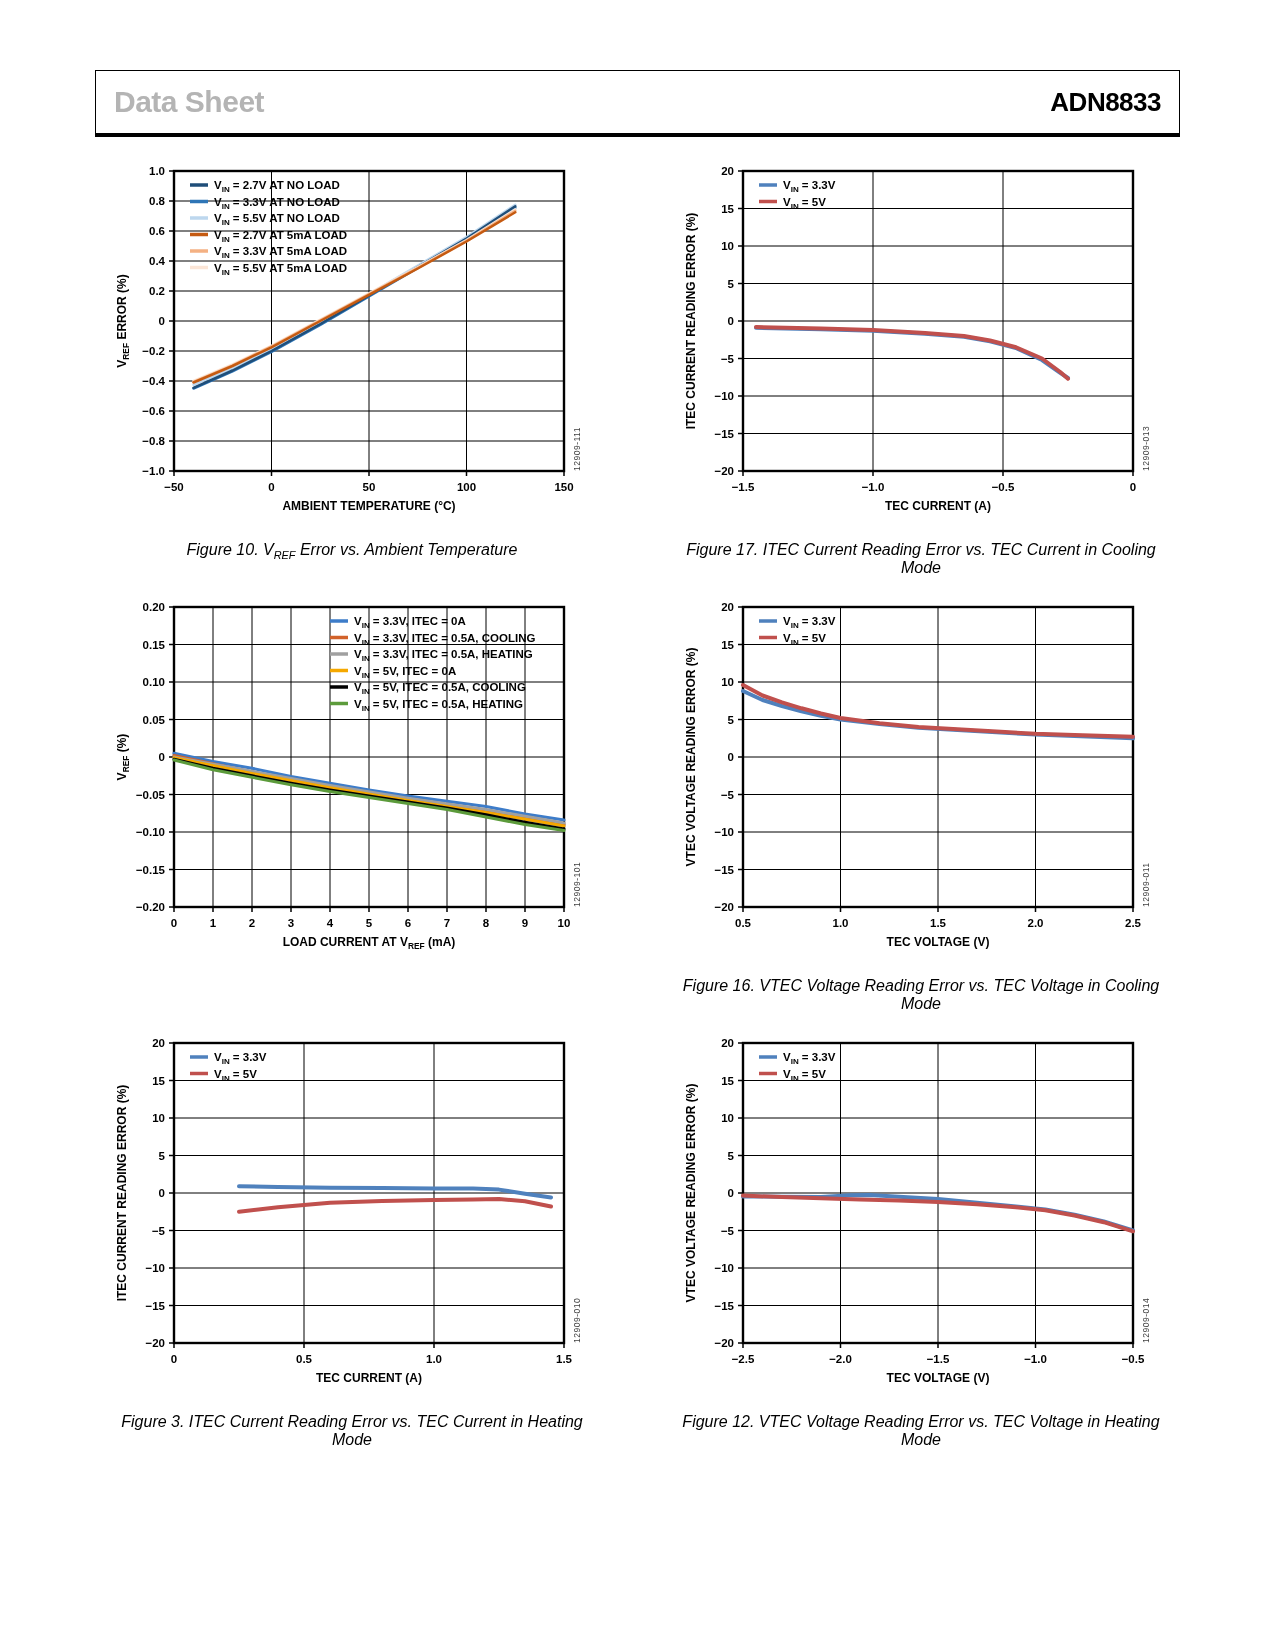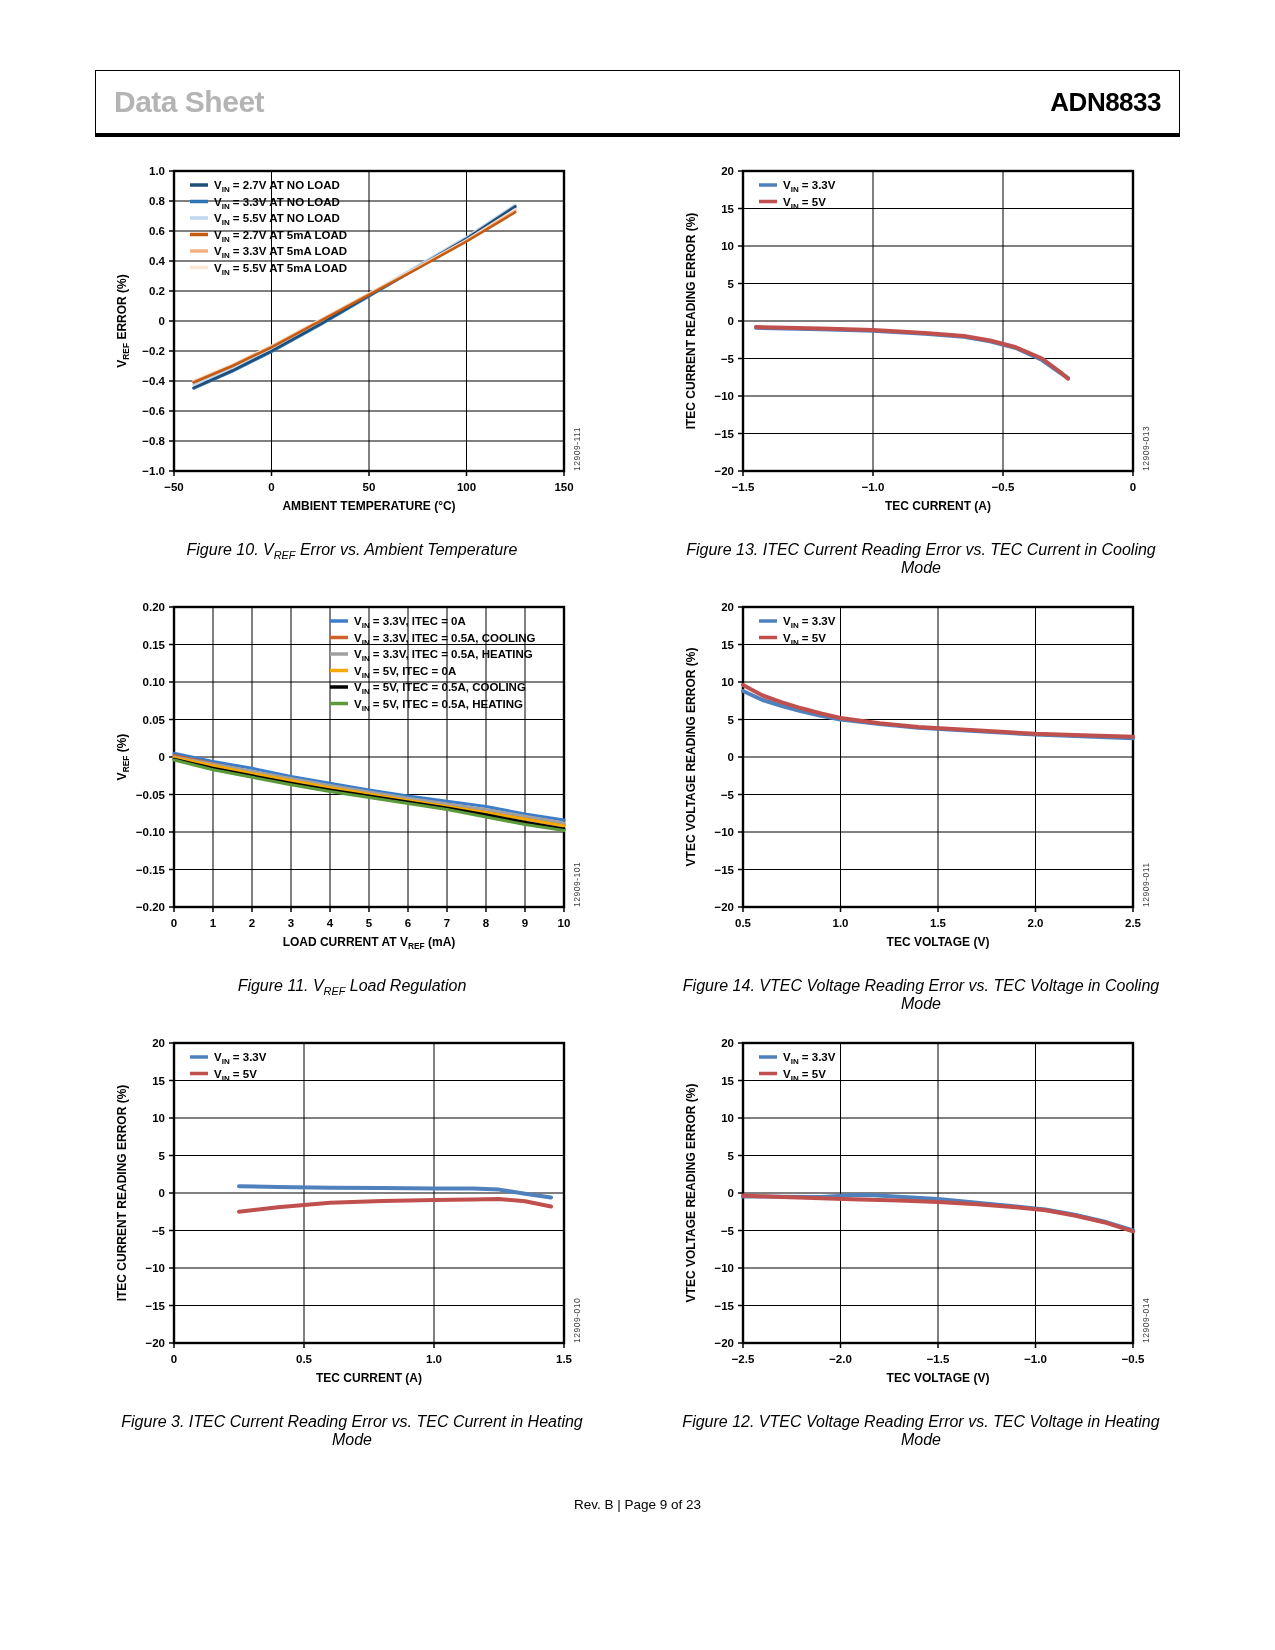--- a/index.html
+++ b/index.html
@@ -167,21 +167,21 @@
           <text x="257" y="349" text-anchor="middle" font-family="&quot;Liberation Sans&quot;,sans-serif" font-size="12" font-weight="bold"><tspan>TEC CURRENT (A)</tspan></text>
           <text x="14" y="160" text-anchor="middle" transform="rotate(-90 14 160)" font-family="&quot;Liberation Sans&quot;,sans-serif" font-size="12" font-weight="bold"><tspan>ITEC CURRENT READING ERROR (%)</tspan></text>
           <g font-family="&quot;Liberation Sans&quot;,sans-serif" font-size="11.5" font-weight="bold">
             <line x1="78" y1="24" x2="96" y2="24" stroke="#4F81BD" stroke-width="3.5"></line>
             <text x="102" y="28"><tspan>V</tspan><tspan font-size="8.0" dy="3">IN</tspan><tspan dy="-3"> = 3.3V</tspan></text>
             <line x1="78" y1="40.5" x2="96" y2="40.5" stroke="#C0504D" stroke-width="3.5"></line>
             <text x="102" y="44.5"><tspan>V</tspan><tspan font-size="8.0" dy="3">IN</tspan><tspan dy="-3"> = 5V</tspan></text>
           </g>
           <text x="468" y="310" transform="rotate(-90 468 310)" font-family="&quot;Liberation Sans&quot;,sans-serif" font-size="8.5" fill="#3f3f3f" letter-spacing="0.5">12909-013</text>
         </svg>
-      <div class="caption">Figure 13. ITEC Current Reading Error vs. TEC Current in Cooling Mode</div>
+      <div class="caption">Figure 17. ITEC Current Reading Error vs. TEC Current in Cooling Mode</div>
     </div>
     <div class="figblock">
       <svg width="480" height="372" viewBox="0 0 480 372">
           <g stroke="#000" stroke-width="1">
             <line x1="62" y1="10" x2="62" y2="310"></line>
             <line x1="101" y1="10" x2="101" y2="310"></line>
             <line x1="140" y1="10" x2="140" y2="310"></line>
             <line x1="179" y1="10" x2="179" y2="310"></line>
             <line x1="218" y1="10" x2="218" y2="310"></line>
             <line x1="257" y1="10" x2="257" y2="310"></line>
@@ -264,21 +264,20 @@
             <text x="242" y="61"><tspan>V</tspan><tspan font-size="8.0" dy="3">IN</tspan><tspan dy="-3"> = 3.3V, ITEC = 0.5A, HEATING</tspan></text>
             <line x1="218" y1="73.5" x2="236" y2="73.5" stroke="#F5A800" stroke-width="3.5"></line>
             <text x="242" y="77.5"><tspan>V</tspan><tspan font-size="8.0" dy="3">IN</tspan><tspan dy="-3"> = 5V, ITEC = 0A</tspan></text>
             <line x1="218" y1="90" x2="236" y2="90" stroke="#000000" stroke-width="3.5"></line>
             <text x="242" y="94"><tspan>V</tspan><tspan font-size="8.0" dy="3">IN</tspan><tspan dy="-3"> = 5V, ITEC = 0.5A, COOLING</tspan></text>
             <line x1="218" y1="106.5" x2="236" y2="106.5" stroke="#5C9B3B" stroke-width="3.5"></line>
             <text x="242" y="110.5"><tspan>V</tspan><tspan font-size="8.0" dy="3">IN</tspan><tspan dy="-3"> = 5V, ITEC = 0.5A, HEATING</tspan></text>
           </g>
           <text x="468" y="310" transform="rotate(-90 468 310)" font-family="&quot;Liberation Sans&quot;,sans-serif" font-size="8.5" fill="#3f3f3f" letter-spacing="0.5">12909-101</text>
         </svg>
-      <div class="caption">Figure 11. V<sub>REF</sub> Load Regulation</div>
     </div>
     <div class="figblock">
       <svg width="480" height="372" viewBox="0 0 480 372">
           <g stroke="#000" stroke-width="1">
             <line x1="62" y1="10" x2="62" y2="310"></line>
             <line x1="159.5" y1="10" x2="159.5" y2="310"></line>
             <line x1="257" y1="10" x2="257" y2="310"></line>
             <line x1="354.5" y1="10" x2="354.5" y2="310"></line>
             <line x1="452" y1="10" x2="452" y2="310"></line>
             <line x1="62" y1="10" x2="452" y2="10"></line>
@@ -331,21 +330,21 @@
           <text x="257" y="349" text-anchor="middle" font-family="&quot;Liberation Sans&quot;,sans-serif" font-size="12" font-weight="bold"><tspan>TEC VOLTAGE (V)</tspan></text>
           <text x="14" y="160" text-anchor="middle" transform="rotate(-90 14 160)" font-family="&quot;Liberation Sans&quot;,sans-serif" font-size="12" font-weight="bold"><tspan>VTEC VOLTAGE READING ERROR (%)</tspan></text>
           <g font-family="&quot;Liberation Sans&quot;,sans-serif" font-size="11.5" font-weight="bold">
             <line x1="78" y1="24" x2="96" y2="24" stroke="#4F81BD" stroke-width="3.5"></line>
             <text x="102" y="28"><tspan>V</tspan><tspan font-size="8.0" dy="3">IN</tspan><tspan dy="-3"> = 3.3V</tspan></text>
             <line x1="78" y1="40.5" x2="96" y2="40.5" stroke="#C0504D" stroke-width="3.5"></line>
             <text x="102" y="44.5"><tspan>V</tspan><tspan font-size="8.0" dy="3">IN</tspan><tspan dy="-3"> = 5V</tspan></text>
           </g>
           <text x="468" y="310" transform="rotate(-90 468 310)" font-family="&quot;Liberation Sans&quot;,sans-serif" font-size="8.5" fill="#3f3f3f" letter-spacing="0.5">12909-011</text>
         </svg>
-      <div class="caption">Figure 14. VTEC Voltage Reading Error vs. TEC Voltage in Cooling Mode</div>
+      <div class="caption">Figure 16. VTEC Voltage Reading Error vs. TEC Voltage in Cooling Mode</div>
     </div>
     <div class="figblock">
       <svg width="480" height="372" viewBox="0 0 480 372">
           <g stroke="#000" stroke-width="1">
             <line x1="62" y1="10" x2="62" y2="310"></line>
             <line x1="192" y1="10" x2="192" y2="310"></line>
             <line x1="322" y1="10" x2="322" y2="310"></line>
             <line x1="452" y1="10" x2="452" y2="310"></line>
             <line x1="62" y1="10" x2="452" y2="10"></line>
             <line x1="62" y1="47.5" x2="452" y2="47.5"></line>
@@ -466,15 +465,14 @@
             <text x="102" y="28"><tspan>V</tspan><tspan font-size="8.0" dy="3">IN</tspan><tspan dy="-3"> = 3.3V</tspan></text>
             <line x1="78" y1="40.5" x2="96" y2="40.5" stroke="#C0504D" stroke-width="3.5"></line>
             <text x="102" y="44.5"><tspan>V</tspan><tspan font-size="8.0" dy="3">IN</tspan><tspan dy="-3"> = 5V</tspan></text>
           </g>
           <text x="468" y="310" transform="rotate(-90 468 310)" font-family="&quot;Liberation Sans&quot;,sans-serif" font-size="8.5" fill="#3f3f3f" letter-spacing="0.5">12909-014</text>
         </svg>
       <div class="caption">Figure 12. VTEC Voltage Reading Error vs. TEC Voltage in Heating Mode</div>
     </div>
   </div>
 
-  <div class="footer">Rev. B | Page 9 of 23</div>
 
 </div>
 
 </body></html>

